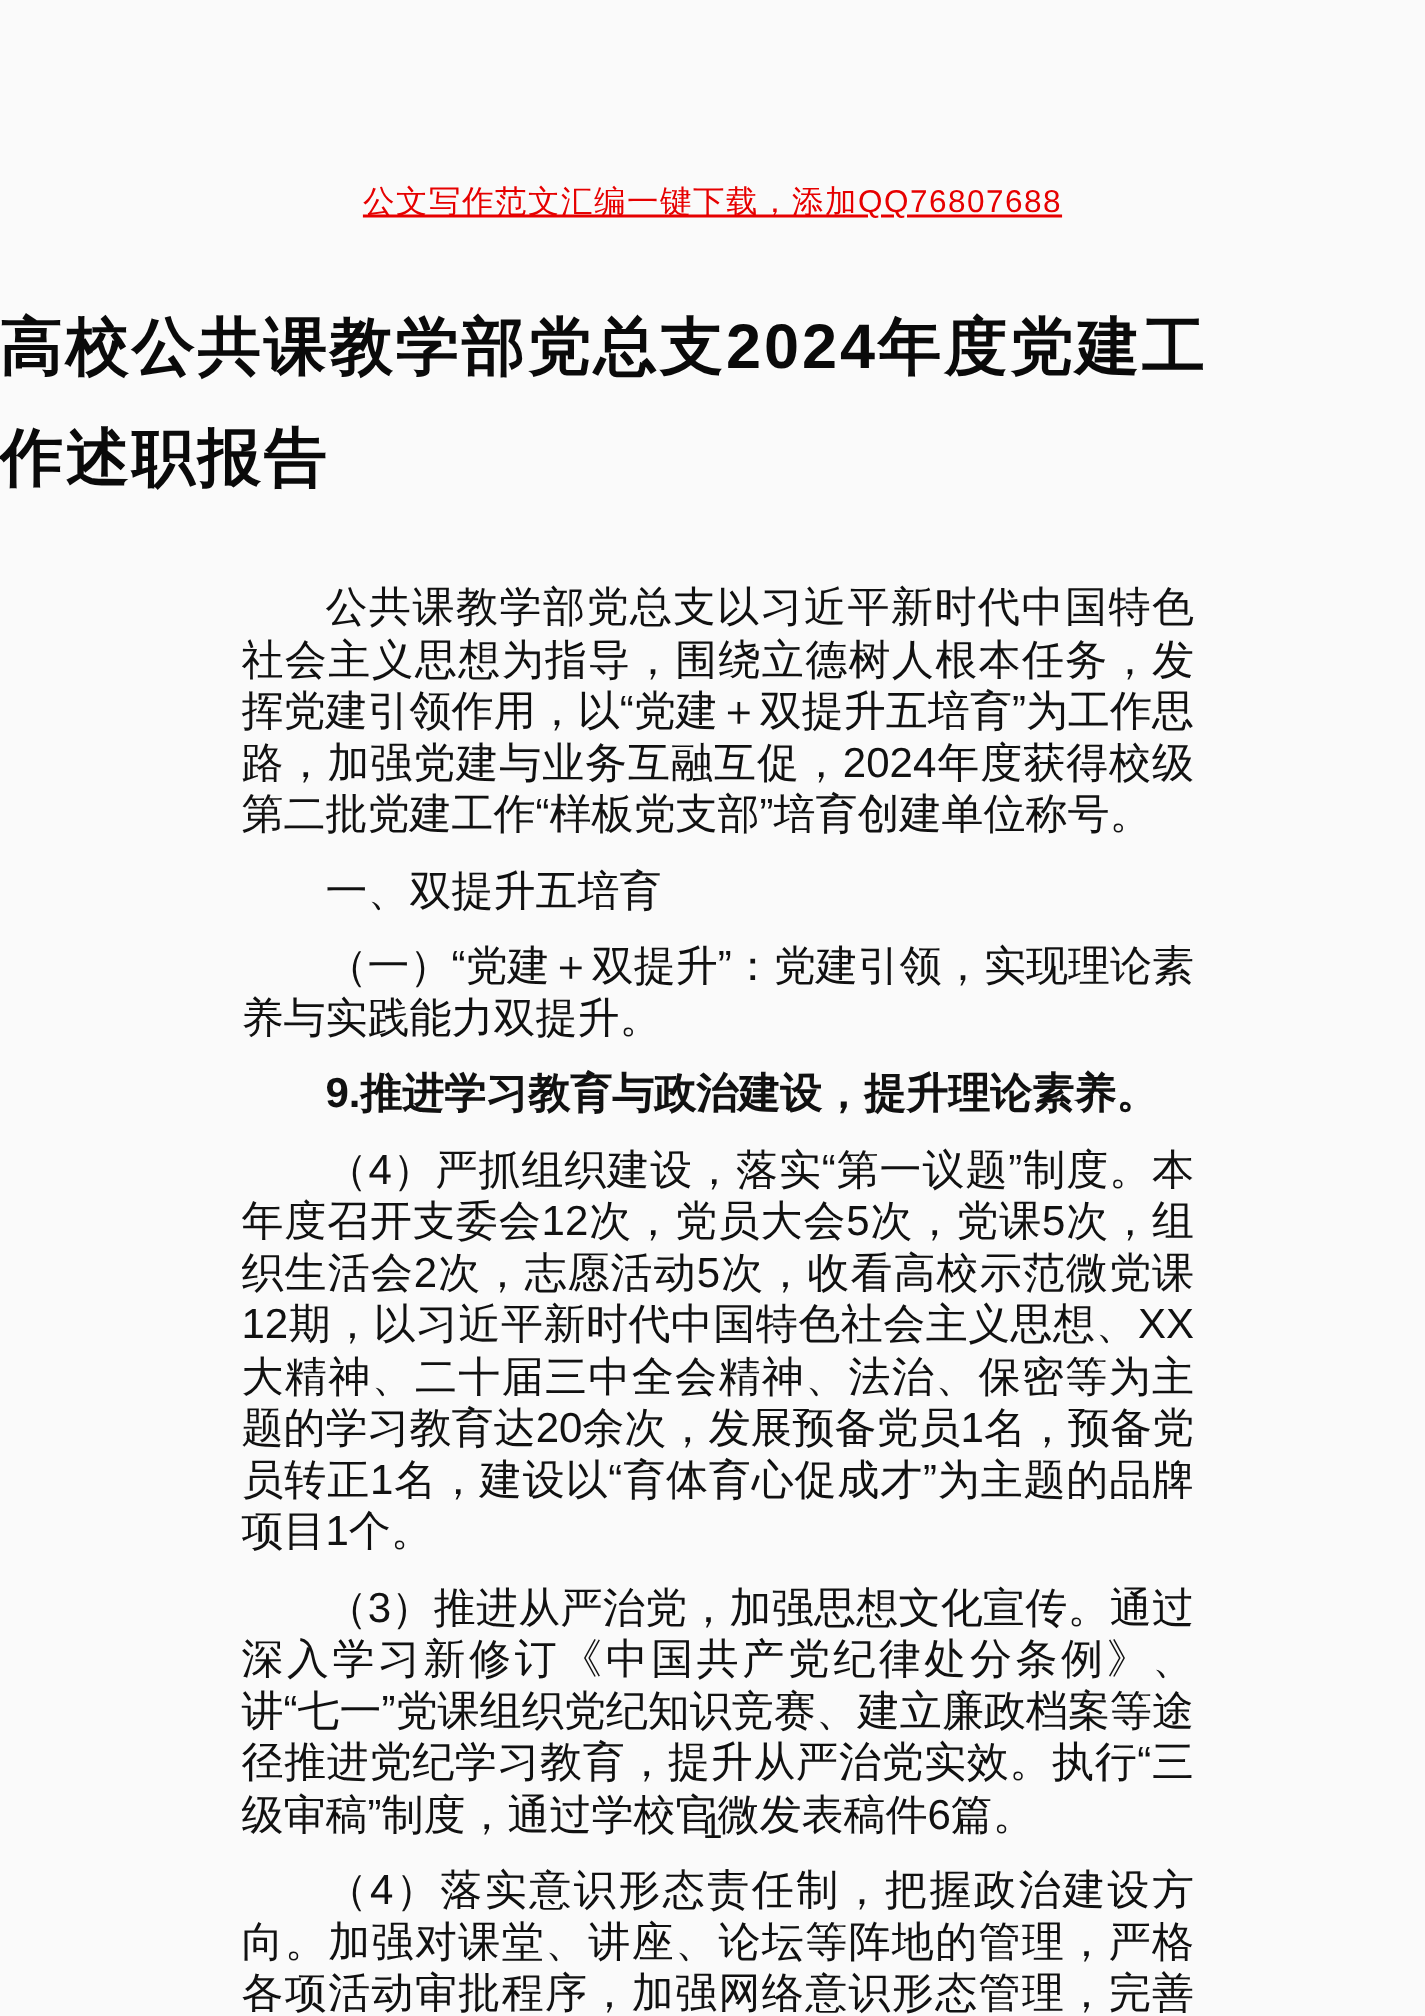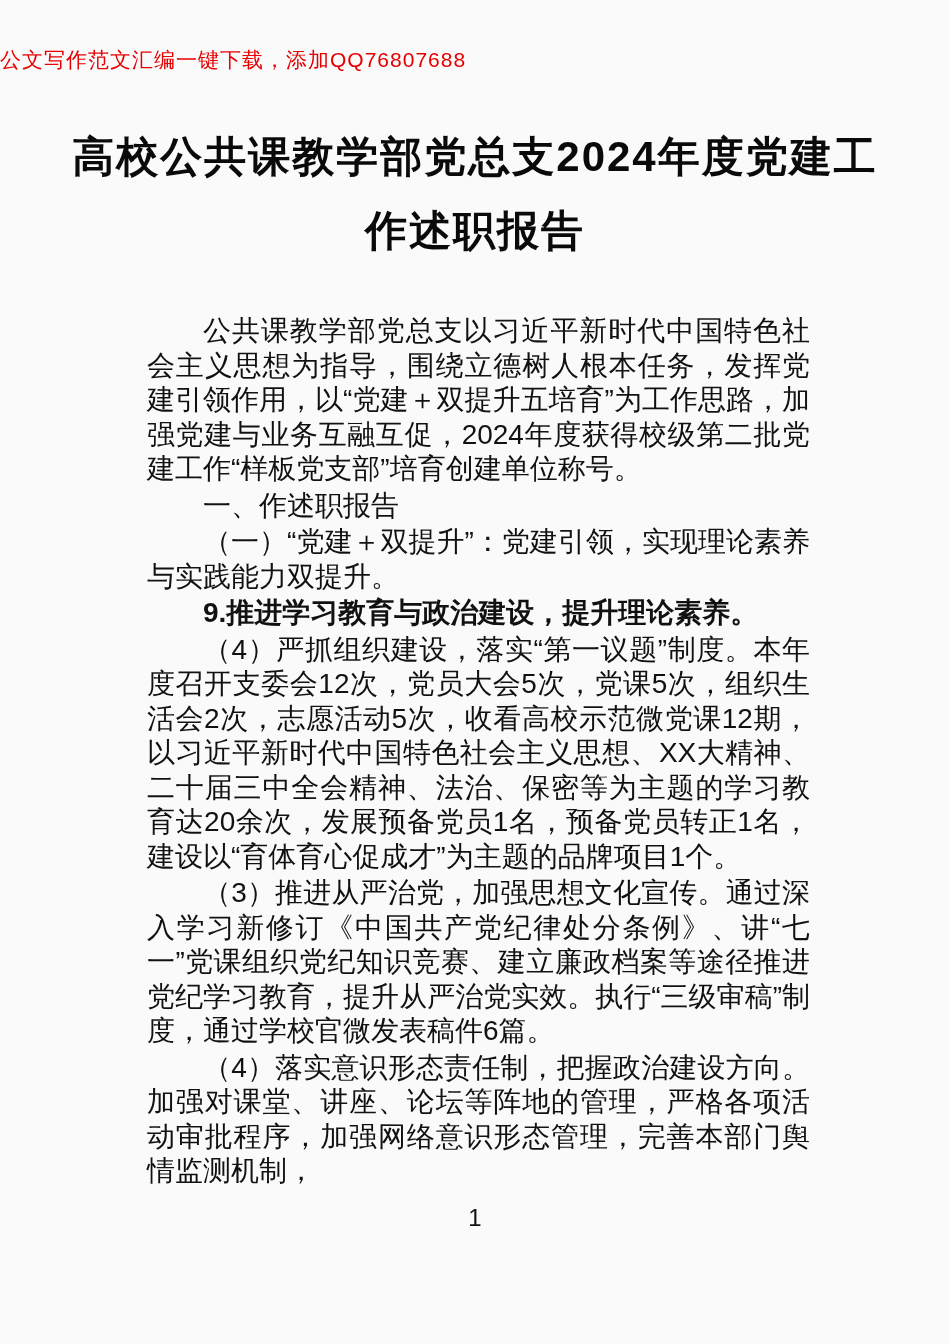--- a/index.html
+++ b/index.html
@@ -13,43 +13,45 @@
     overflow: hidden;
   }
   .page {
     position: relative;
     width: 950px;
     height: 1344px;
     background: #fafafa;
     overflow: hidden;
   }
   .promo {
-    padding-top: 46px;
+    padding-top: 120px;
+    text-align: center;
     font-size: 21px;
     letter-spacing: 1px;
     color: #e60000;
+    text-decoration: underline;
   }
   .doc-title {
     margin-top: 46px;
-    text-align: center;
+    text-align: left;
     font-size: 42px;
     font-weight: bold;
     line-height: 74px;
     letter-spacing: 2px;
     color: #0a0a0a;
   }
   .doc-body {
     margin: 46px 138px 0 145px;
     font-size: 28px;
     line-height: 34.5px;
     text-align: justify;
     color: #111;
   }
   .doc-body p {
-    margin: 2px;
+    margin: 16px;
     text-indent: 2em;
   }
   .doc-body p.bold {
     font-weight: bold;
   }
   .page-number {
     position: absolute;
     left: 0;
     right: 0;
     bottom: 112px;
@@ -65,21 +67,21 @@
 
   <div class="promo" style="color: rgb(230, 0, 0);">公文写作范文汇编一键下载，添加QQ76807688</div>
 
   <div class="doc-title">
     <div>高校公共课教学部党总支2024年度党建工</div>
     <div>作述职报告</div>
   </div>
 
   <div class="doc-body">
     <p>公共课教学部党总支以习近平新时代中国特色社会主义思想为指导，围绕立德树人根本任务，发挥党建引领作用，以“党建＋双提升五培育”为工作思路，加强党建与业务互融互促，2024年度获得校级第二批党建工作“样板党支部”培育创建单位称号。</p>
-    <p>一、作述职报告</p>
+    <p>一、双提升五培育</p>
     <p>（一）“党建＋双提升”：党建引领，实现理论素养与实践能力双提升。</p>
     <p class="bold">9.推进学习教育与政治建设，提升理论素养。</p>
     <p>（4）严抓组织建设，落实“第一议题”制度。本年度召开支委会12次，党员大会5次，党课5次，组织生活会2次，志愿活动5次，收看高校示范微党课12期，以习近平新时代中国特色社会主义思想、XX大精神、二十届三中全会精神、法治、保密等为主题的学习教育达20余次，发展预备党员1名，预备党员转正1名，建设以“育体育心促成才”为主题的品牌项目1个。</p>
     <p>（3）推进从严治党，加强思想文化宣传。通过深入学习新修订《中国共产党纪律处分条例》、讲“七一”党课组织党纪知识竞赛、建立廉政档案等途径推进党纪学习教育，提升从严治党实效。执行“三级审稿”制度，通过学校官微发表稿件6篇。</p>
     <p>（4）落实意识形态责任制，把握政治建设方向。加强对课堂、讲座、论坛等阵地的管理，严格各项活动审批程序，加强网络意识形态管理，完善本部门舆情监测机制，</p>
   </div>
 
   <div class="page-number">1</div>
 
 </div>

